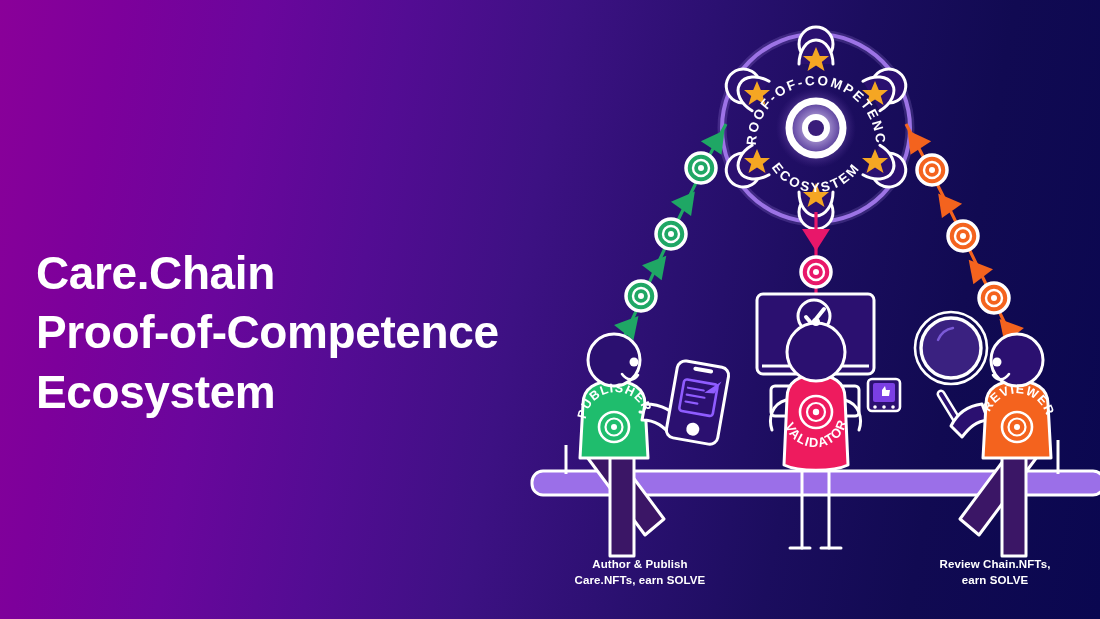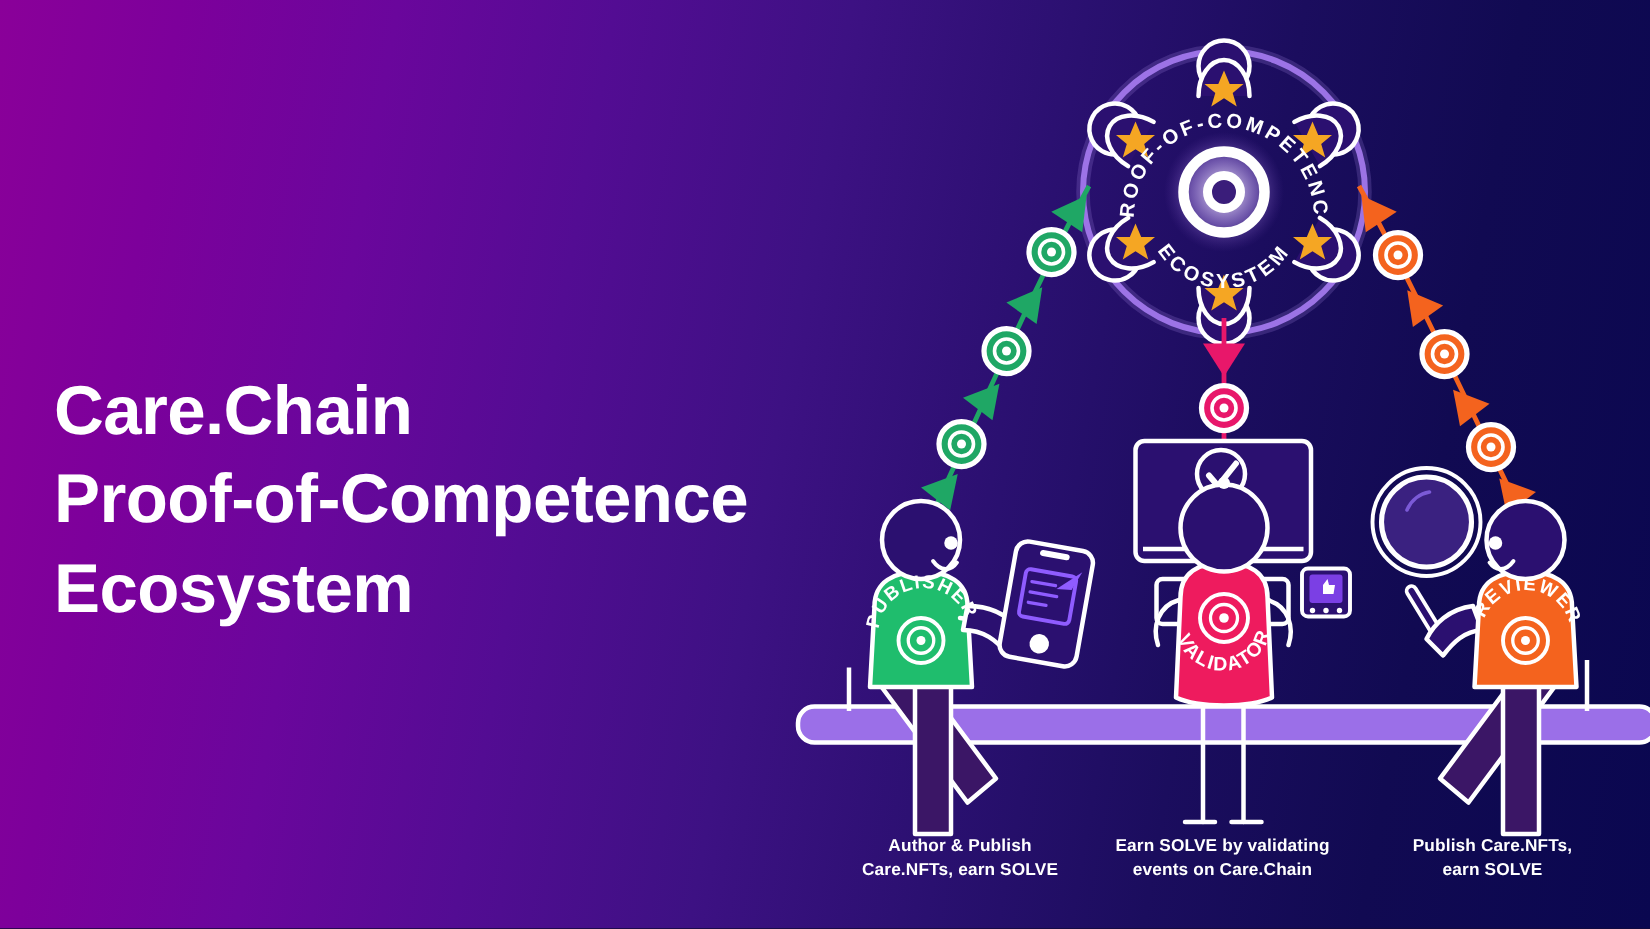--- a/index.html
+++ b/index.html
@@ -346,18 +346,16 @@
       </text>
     </g>
   </svg>
 
   <div id="headline">Care.Chain
 Proof-of-Competence
 Ecosystem</div>
 
   <div class="caption" id="cap-publisher">Author &amp; Publish
 Care.NFTs, earn SOLVE</div>
-  <div class="caption" id="cap-validator">Earn SOLVE by validating
-events on Care.Chain</div>
-  <div class="caption" id="cap-reviewer">Publish Care.NFTs,
+  <div class="caption" id="cap-reviewer">Review Chain.NFTs,
 earn SOLVE</div>
 
 </div>
 
 </body></html>

